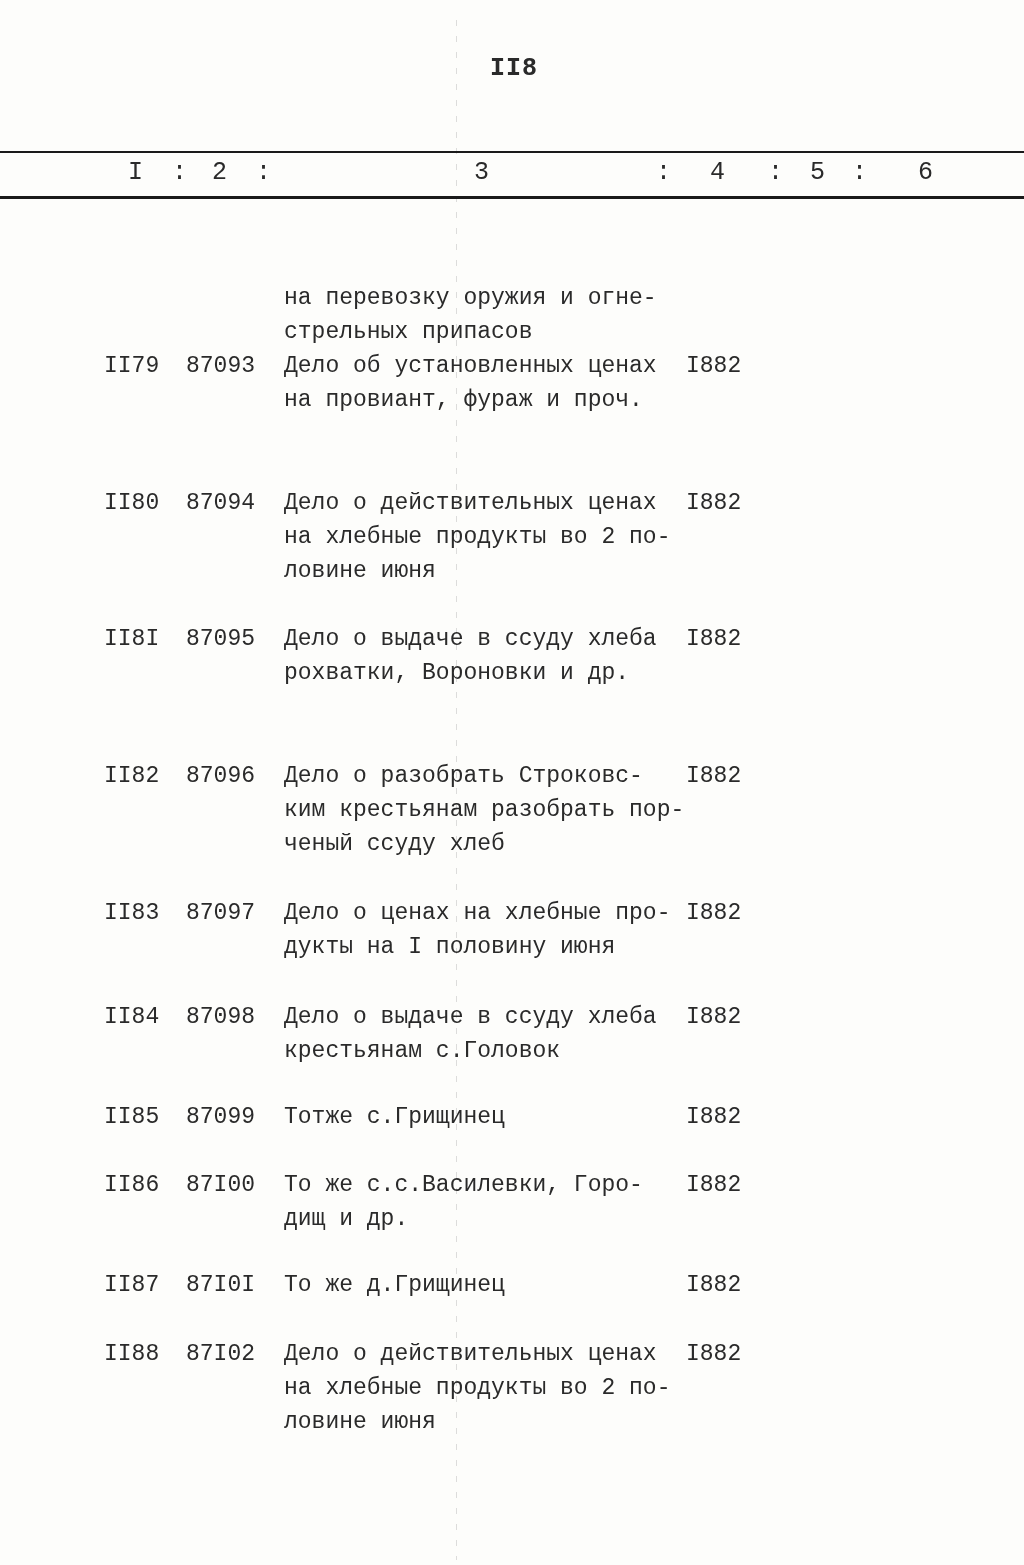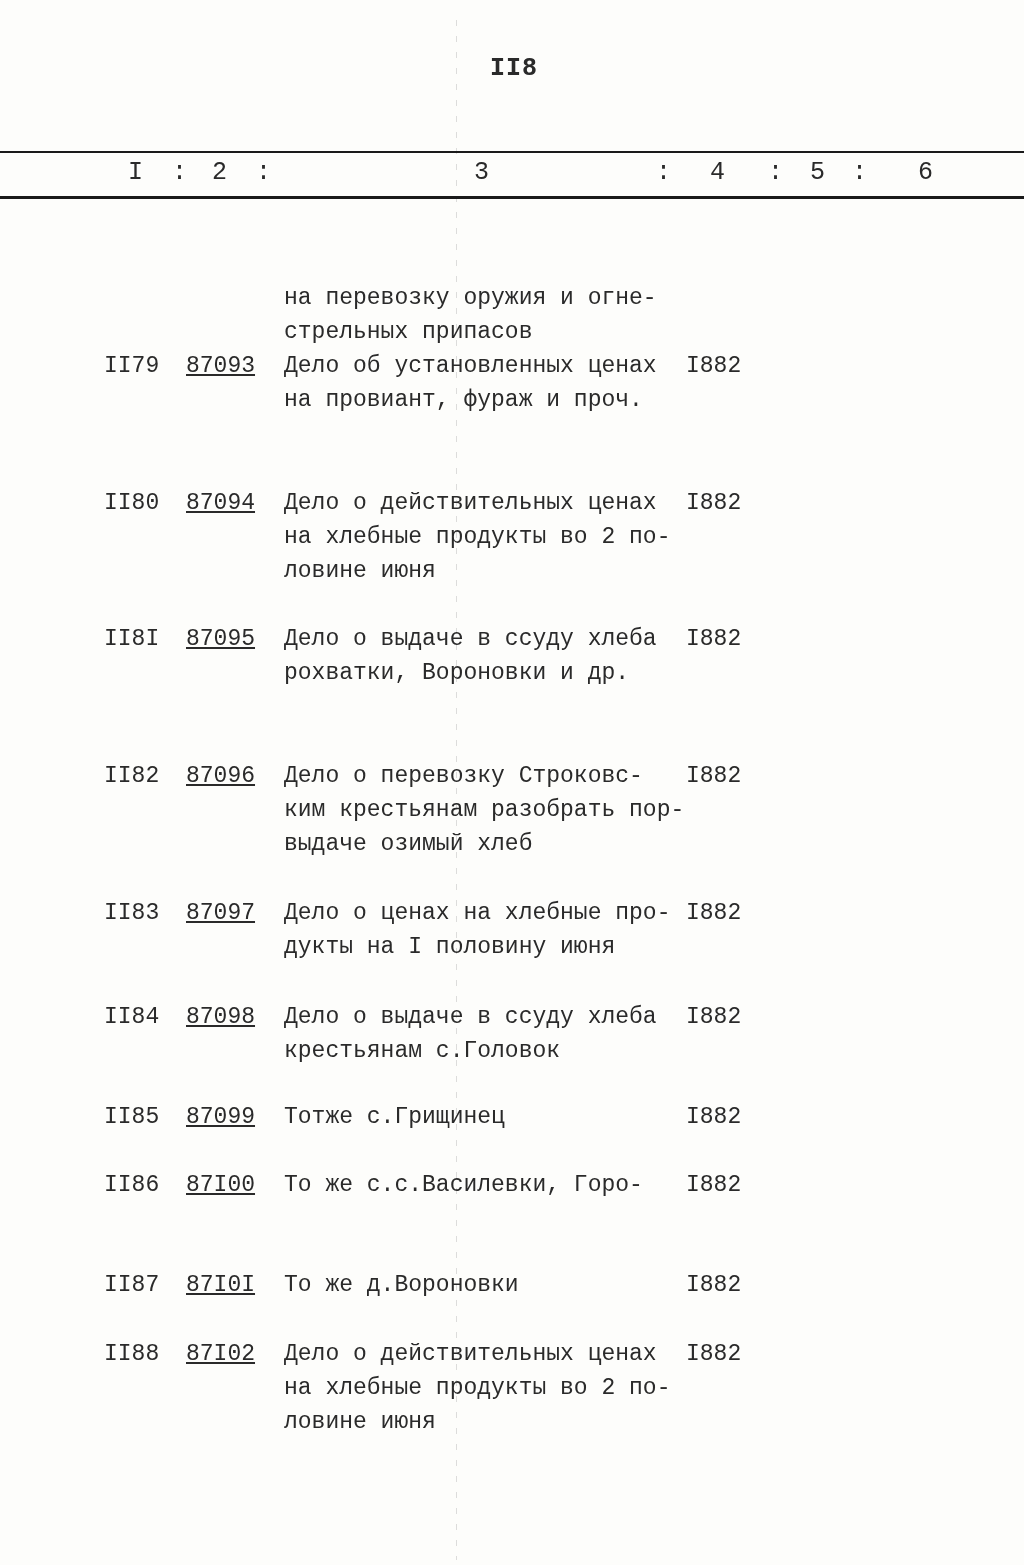--- a/index.html
+++ b/index.html
@@ -8,21 +8,21 @@
     background: #fdfdfb; color: #2a2a2a;
     font-family: "Liberation Mono", "DejaVu Sans Mono", monospace;
   }
   .page-number { position: absolute; left: 490px; top: 54px; font-size: 25px; letter-spacing: 1px; font-weight: bold; }
   .rule { position: absolute; left: 0; width: 1024px; height: 2px; background: #1a1a1a; }
   .rule.top { top: 151px; }
   .rule.bottom { top: 196px; height: 3px; }
   .header-cell { position: absolute; top: 158px; font-size: 25px; }
   .row { position: absolute; left: 0; width: 1024px; font-size: 23px; line-height: 34px; }
   .row .num { position: absolute; left: 104px; }
-  .row .code { position: absolute; left: 186px; text-decoration: underline; }
+  .row .code { position: absolute; left: 186px; }
   .row .desc { position: absolute; left: 284px; white-space: pre; }
   .row .year { position: absolute; left: 686px; }
   .vline { position: absolute; left: 456px; top: 20px; width: 1px; height: 1540px;
     background: repeating-linear-gradient(to bottom, #bbb 0 6px, transparent 6px 16px); opacity: .5; }
 </style>
 </head>
 <body>
 
 <div class="vline"></div>
 
@@ -65,21 +65,21 @@
     </div>
     <div class="row" style="top: 622px;">
       <span class="num">II8I</span>
       <span class="code">87095</span>
       <span class="desc"><div>Дело о выдаче в ссуду хлеба</div><div>рохватки, Вороновки и др.</div></span>
       <span class="year">I882</span>
     </div>
     <div class="row" style="top: 759px;">
       <span class="num">II82</span>
       <span class="code">87096</span>
-      <span class="desc"><div>Дело о перевозку Строковс-</div><div>ким крестьянам разобрать пор-</div><div>выдаче озимый хлеб</div></span>
+      <span class="desc"><div>Дело о разобрать Строковс-</div><div>ким крестьянам разобрать пор-</div><div>ченый ссуду хлеб</div></span>
       <span class="year">I882</span>
     </div>
     <div class="row" style="top: 896px;">
       <span class="num">II83</span>
       <span class="code">87097</span>
       <span class="desc"><div>Дело о ценах на хлебные про-</div><div>дукты на I половину июня</div></span>
       <span class="year">I882</span>
     </div>
     <div class="row" style="top: 1000px;">
       <span class="num">II84</span>
@@ -89,27 +89,27 @@
     </div>
     <div class="row" style="top: 1100px;">
       <span class="num">II85</span>
       <span class="code">87099</span>
       <span class="desc"><div>Тотже с.Грищинец</div></span>
       <span class="year">I882</span>
     </div>
     <div class="row" style="top: 1168px;">
       <span class="num">II86</span>
       <span class="code">87I00</span>
-      <span class="desc"><div>То же с.с.Василевки, Горо-</div></span>
+      <span class="desc"><div>То же с.с.Василевки, Горо-</div><div>дищ и др.</div></span>
       <span class="year">I882</span>
     </div>
     <div class="row" style="top: 1268px;">
       <span class="num">II87</span>
       <span class="code">87I0I</span>
-      <span class="desc"><div>То же д.Вороновки</div></span>
+      <span class="desc"><div>То же д.Грищинец</div></span>
       <span class="year">I882</span>
     </div>
     <div class="row" style="top: 1337px;">
       <span class="num">II88</span>
       <span class="code">87I02</span>
       <span class="desc"><div>Дело о действительных ценах</div><div>на хлебные продукты во 2 по-</div><div>ловине июня</div></span>
       <span class="year">I882</span>
     </div>
   </div>
 

